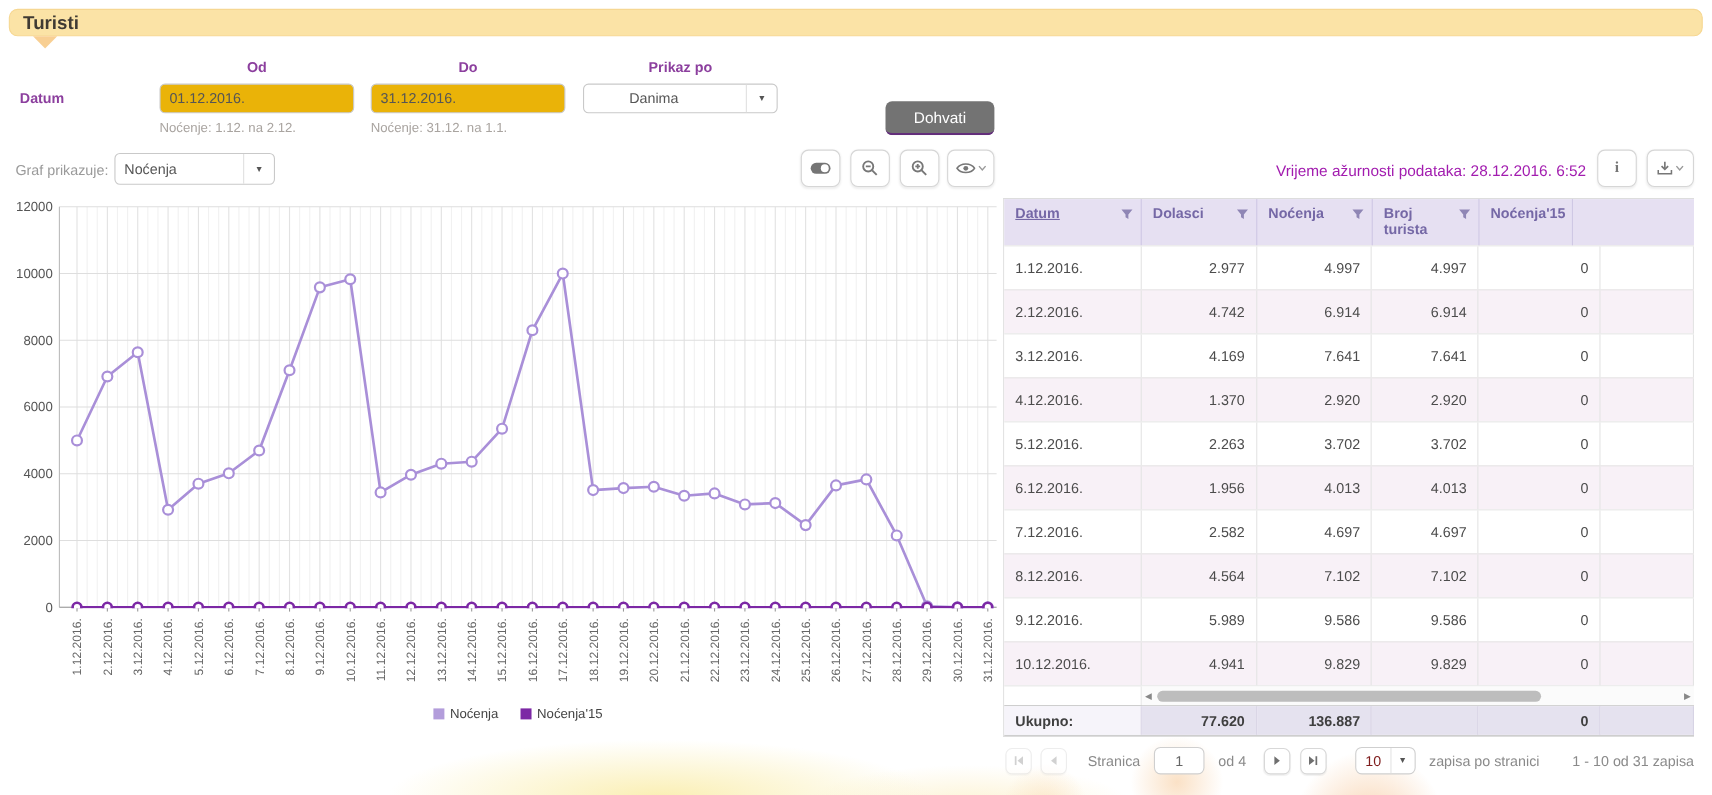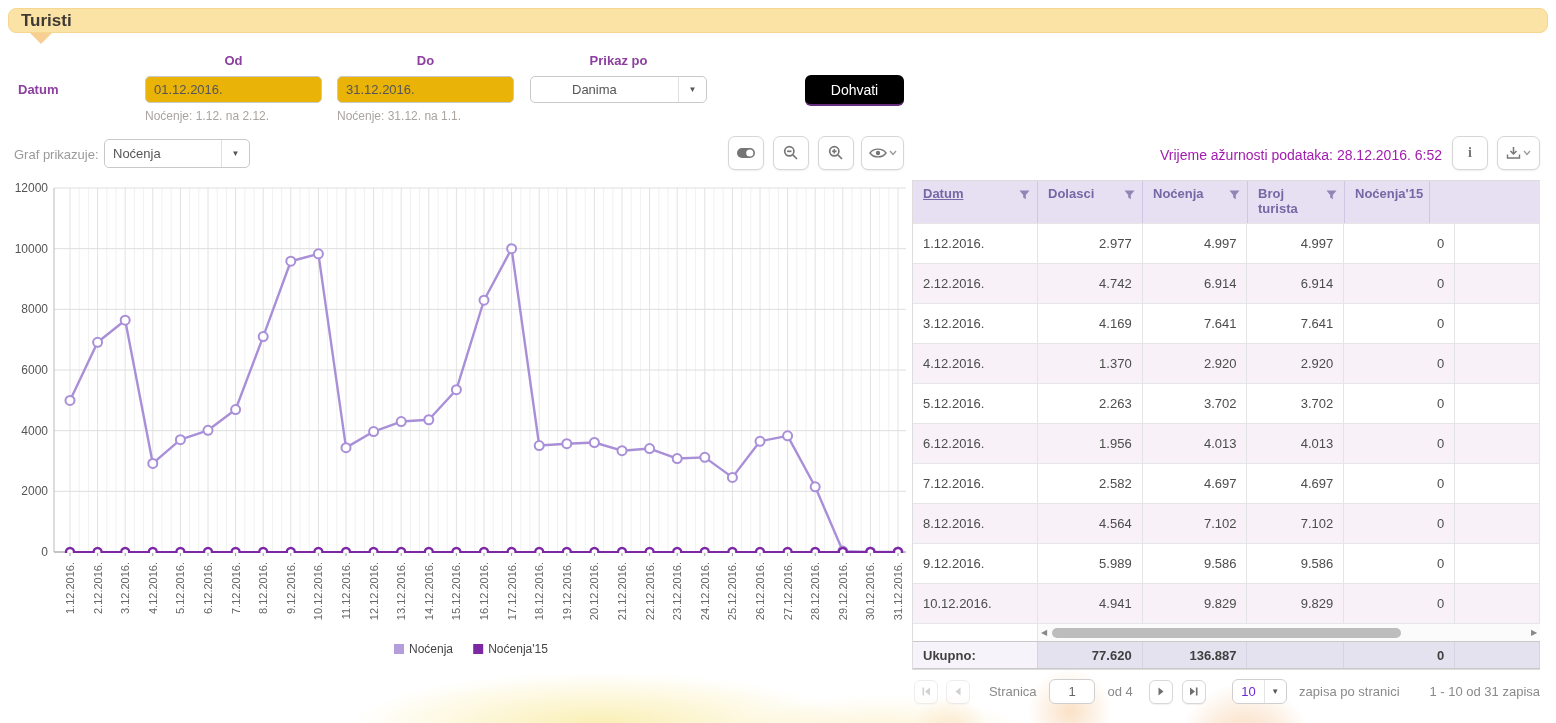--- a/index.html
+++ b/index.html
@@ -25,21 +25,21 @@
   .tab-pointer { left:30px; top:33px; width:0; height:0; border-left:11px solid transparent; border-right:11px solid transparent; border-top:11px solid #f8cf93; }
 
   
   .flabel { font-size:13px; font-weight:bold; color:#8c3f9e; }
   .inputgrp { display:flex; height:27px; border:1px solid #c9c9c9; border-radius:5px; background:#eab308; overflow:hidden; }
   .inputgrp input { border:0; outline:0; flex:1; padding:0 8px; font-size:13px; color:#555; font-family:"Liberation Sans",sans-serif; background:transparent; }
   .hint { font-size:12px; color:#a9a4a0; }
   .selectbox { display:flex; align-items:center; height:27px; border:1px solid #c9c9c9; border-radius:5px; background:#fff; cursor:pointer; }
   .selectbox .sel-text { flex:1; padding:0 8px; font-size:13px; color:#555; white-space:nowrap; overflow:hidden; }
   .selectbox .sel-arrow { width:28px; text-align:center; font-size:8px; color:#555; border-left:1px solid #e0e0e0; line-height:25px; }
-  .btn-primary { background:#000000; color:#fff; border:0; border-bottom:2px solid #632e7b; border-radius:6px; font-size:14px; font-family:"Liberation Sans",sans-serif; cursor:pointer; }
+  .btn-primary { background:#737373; color:#fff; border:0; border-bottom:2px solid #632e7b; border-radius:6px; font-size:14px; font-family:"Liberation Sans",sans-serif; cursor:pointer;margin-top:17px; }
 
   
   .gray-label { font-size:13px; color:#9a9a9a; }
   .tool-btn { position:absolute; top:136px; height:34px; background:#fff; border:1px solid #d6d6d6; border-radius:7px; box-shadow:0 1px 2px rgba(0,0,0,.07);
     display:flex; align-items:center; justify-content:center; cursor:pointer; gap:2px; }
   .updated { font-size:14px; color:#a21caf; }
 
   
   .grid { left:912px; top:180px; width:628px; background:#fff; border:1px solid #ddd; border-right:0; }
   .thead { display:flex; height:42px; background:#e6e0f2; }
@@ -61,21 +61,21 @@
   .totcell.first { background:#f6f4fa; }
   .totcell.num { justify-content:flex-end; }
 
   
   .pg-btn { width:24px; height:24px; background:#fff; border:1px solid #d8d8d8; border-radius:6px; box-shadow:0 1px 1px rgba(0,0,0,.06);
     display:inline-flex; align-items:center; justify-content:center; cursor:pointer; vertical-align:middle; }
   .pg-btn.disabled { opacity:.45; cursor:default; }
   .pg-text { font-size:13px; color:#8a8a8a; }
   .pg-input { width:46px; height:25px; border:1px solid #cfcfcf; border-radius:6px; text-align:center; font-size:13px; color:#666; outline:0; font-family:"Liberation Sans",sans-serif; }
   .pg-select { display:inline-flex; align-items:center; height:25px; border:1px solid #cfcfcf; border-radius:6px; background:#fff; cursor:pointer; vertical-align:middle; }
-  .pg-select .v { padding:0 8px; font-size:13px; color:#6d28d9; }
+  .pg-select .v { padding:0 8px; font-size:13px; color:#7f1d1d; }
   .pg-select .a { width:22px; text-align:center; font-size:8px; color:#555; border-left:1px solid #e4e4e4; line-height:23px; }
 
   svg text { font-family:"Liberation Sans", sans-serif; }
 </style>
 </head>
 <body>
 
 <div id="app">
   <div class="deco"></div>
 

